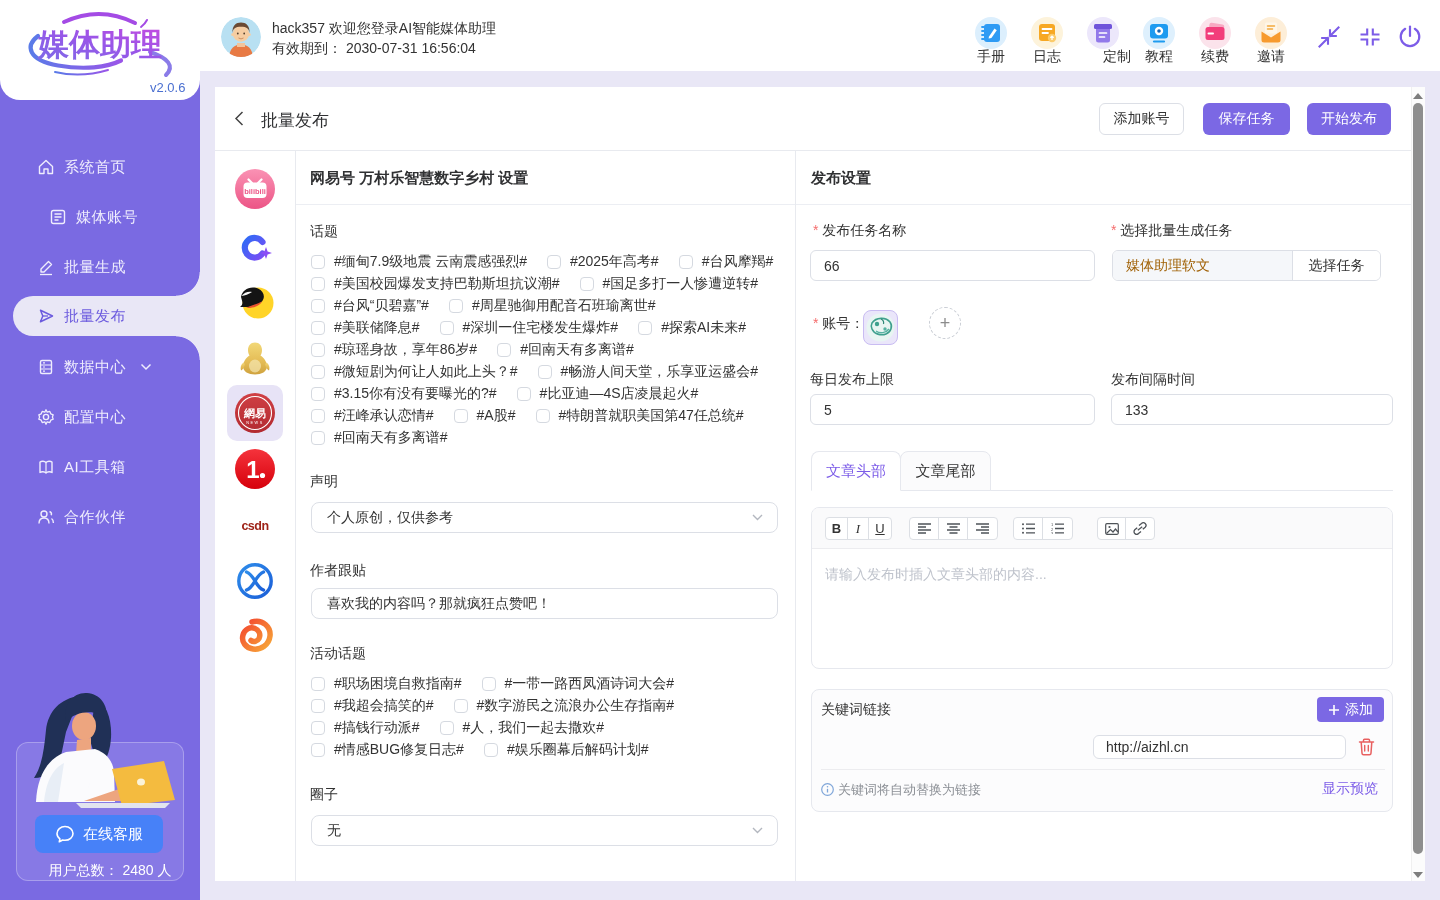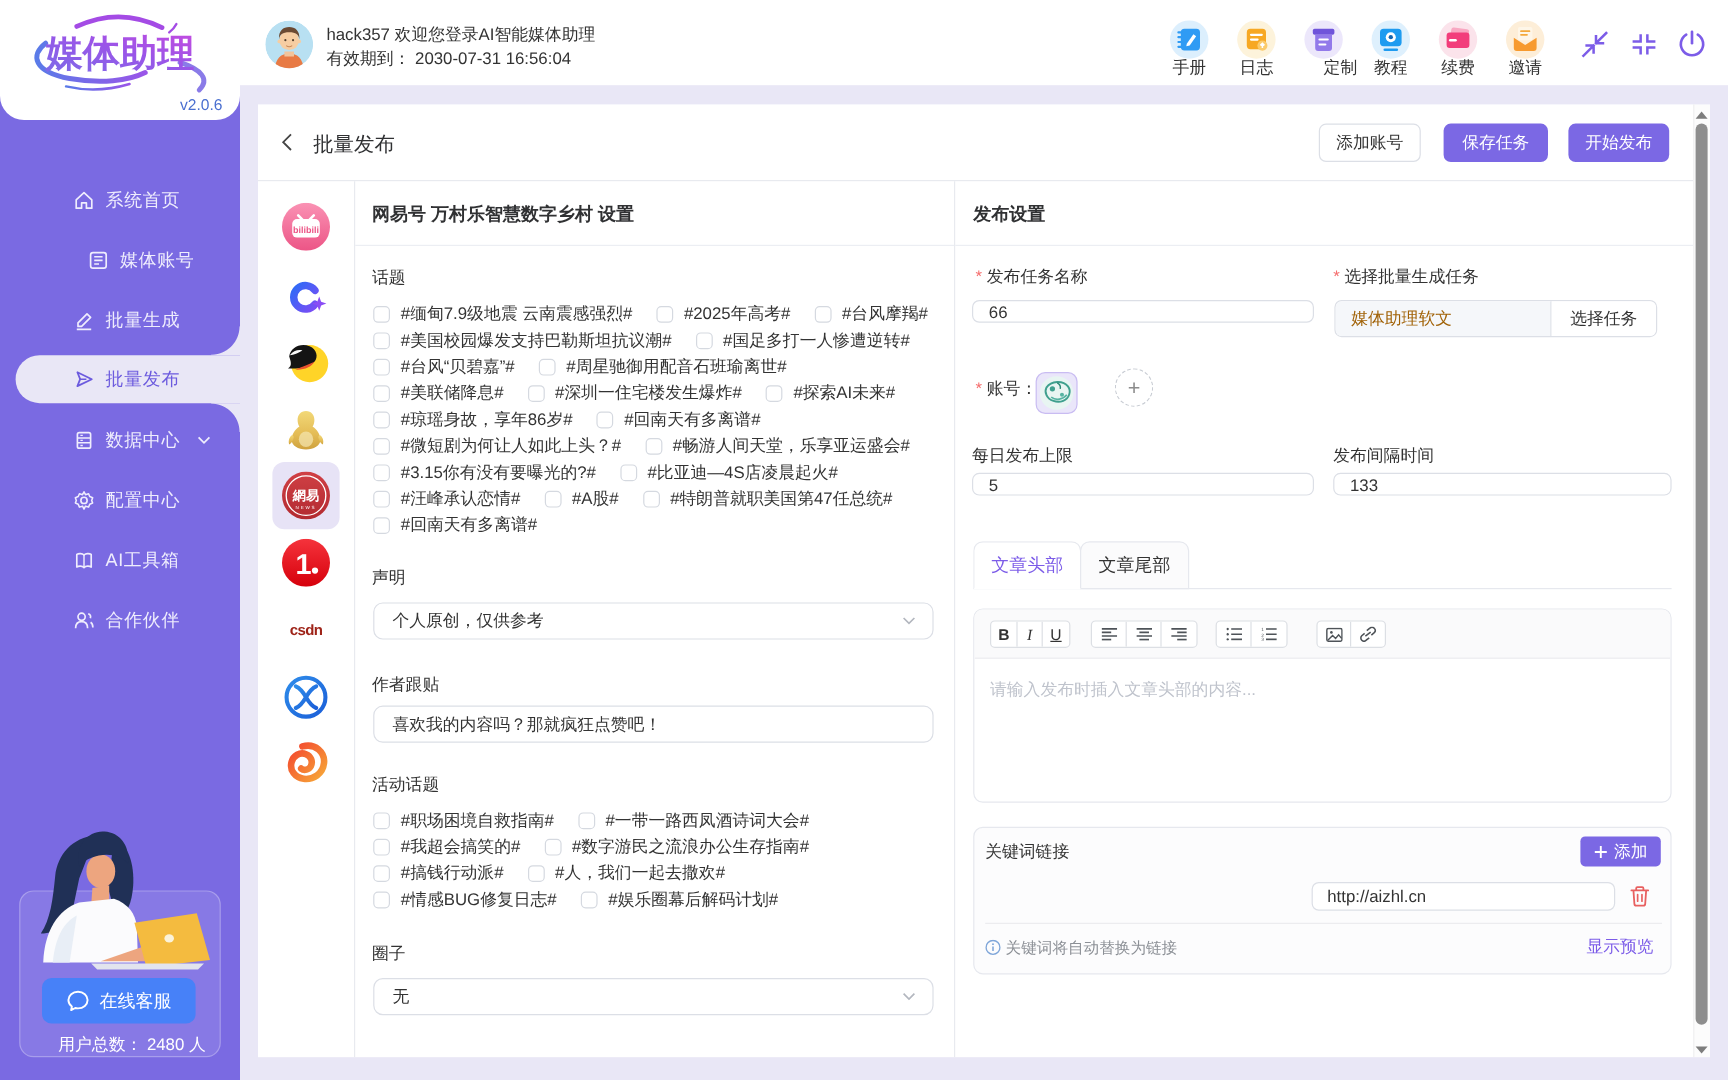--- a/index.html
+++ b/index.html
@@ -13,21 +13,21 @@
 .hd-t1 { position:absolute; left:272px; top:20px; font-size:14px; color:#333; }
 .hd-t2 { position:absolute; left:272px; top:40px; font-size:14px; color:#333; }
 .hicon { position:absolute; top:17px; width:32px; height:32px; border-radius:50%; }
 .hlabel { position:absolute; top:48px; width:56px; text-align:center; font-size:14px; color:#333; }
 .wctl { position:absolute; top:24px; width:26px; height:26px; }
 
 
 #sidebar { position:absolute; left:0; top:0; width:200px; height:900px; background:#7A6AE2; }
 #logoblock { position:absolute; left:0; top:0; width:200px; height:100px; background:#fff; border-radius:0 0 20px 20px; }
 #ver { position:absolute; left:150px; top:80px; font-size:13px; color:#4A6FD0; }
-.mitem { position:absolute; left:0; width:200px; height:40px; display:flex; align-items:center;margin-left:24px; }
+.mitem { position:absolute; left:0; width:200px; height:40px; display:flex; align-items:center; }
 .mitem .mi { margin-left:37px; width:18px; height:18px; flex:0 0 18px; }
 .mitem .mt { margin-left:9px; font-size:15px; color:#EFEDFD; letter-spacing:0.5px; }
 #active-pill { position:absolute; left:13px; top:296px; width:187px; height:40px; background:#E9E7F6; border-radius:20px 0 0 20px; }
 .mitem.active .mt { color:#6C5BDE; }
 .corner { position:absolute; left:176px; width:24px; height:24px; }
 #corner-top { top:272px; background:radial-gradient(circle 24px at 0 0, #7A6AE2 23.2px, #E9E7F6 24px); }
 #corner-bot { top:336px; background:radial-gradient(circle 24px at 0 24px, #7A6AE2 23.2px, #E9E7F6 24px); }
 
 
 #cscard { position:absolute; left:16px; top:742px; width:168px; height:139px; border-radius:12px; background:rgba(255,255,255,0.10); border:1px solid rgba(255,255,255,0.28); }
@@ -57,21 +57,21 @@
 .lbl { position:absolute; font-size:14px; color:#333; }
 .ckrow { position:absolute; left:311px; display:flex; align-items:center; font-size:14px; color:#333; white-space:nowrap; }
 .ck { width:14px; height:14px; border:1px solid #D5D9E0; border-radius:4px; background:#fff; flex:0 0 14px; }
 .ck + span { margin-left:9px; }
 .ckgap { margin-left:20px; }
 .sel { position:absolute; left:311px; width:467px; height:31px; border:1px solid #DCDFE6; border-radius:8px; background:#fff; font-size:14px; color:#333; display:flex; align-items:center; padding:0 15px; }
 .chev { position:absolute; right:14px; top:11px; width:11px; height:7px; }
 
 
 .star { color:#F56C6C; }
-.inp { position:absolute; height:19px; border:1px solid #DCDFE6; border-radius:6px; background:#fff; font-size:14px; color:#333; display:flex; align-items:center; padding:0 13px; }
+.inp { position:absolute; height:31px; border:1px solid #DCDFE6; border-radius:6px; background:#fff; font-size:14px; color:#333; display:flex; align-items:center; padding:0 13px; }
 #taskgroup { position:absolute; left:1112px; top:250px; width:269px; height:31px; border:1px solid #DCDFE6; border-radius:6px; display:flex; overflow:hidden; }
 #taskgroup .gin { flex:1; background:#F5F7FA; color:#a16207; font-size:14px; display:flex; align-items:center; padding:0 13px; border-right:1px solid #DCDFE6; }
 #taskgroup .gbt { width:87px; background:#fff; color:#333; font-size:14px; display:flex; align-items:center; justify-content:center; }
 #acctav { position:absolute; left:863px; top:310px; width:35px; height:35px; border-radius:8px; background:#EAE6FA; border:1px solid #C9BCF2; overflow:hidden; }
 #addacc { position:absolute; left:929px; top:307px; width:32px; height:32px; border-radius:50%; border:1px dashed #C9CDD4; color:#8C8C8C; display:flex; align-items:center; justify-content:center; font-size:18px; }
 
 
 .tab { position:absolute; top:451px; height:40px; border:1px solid #E6E8EE; display:flex; align-items:center; justify-content:center; font-size:15px; }
 #tab1 { left:811px; width:90px; border-radius:8px 8px 0 0; background:#fff; color:#7C5CE8; border-bottom:1px solid #fff; z-index:2; }
 #tab2 { left:900px; width:91px; border-radius:8px 8px 0 0; background:#FBFBFC; color:#333; z-index:1; }

